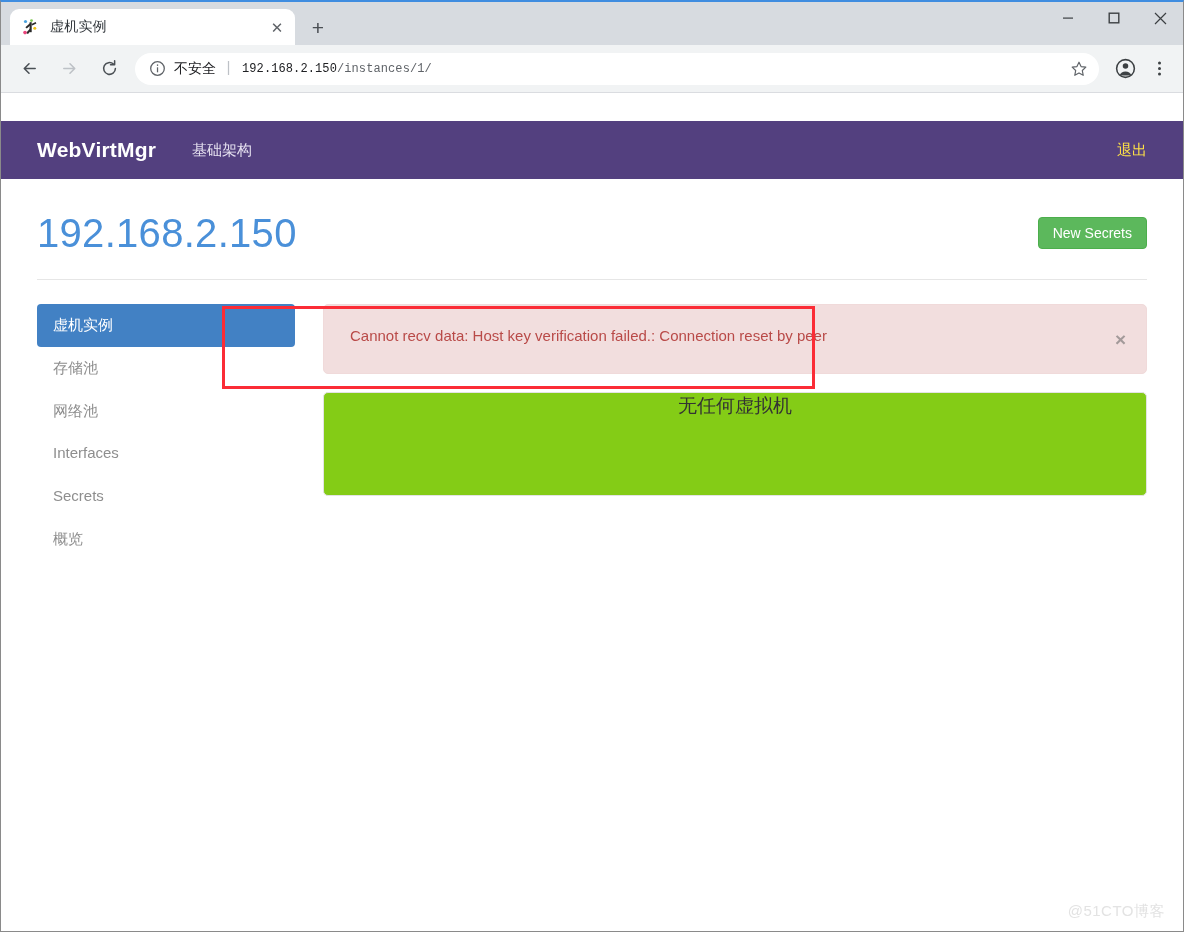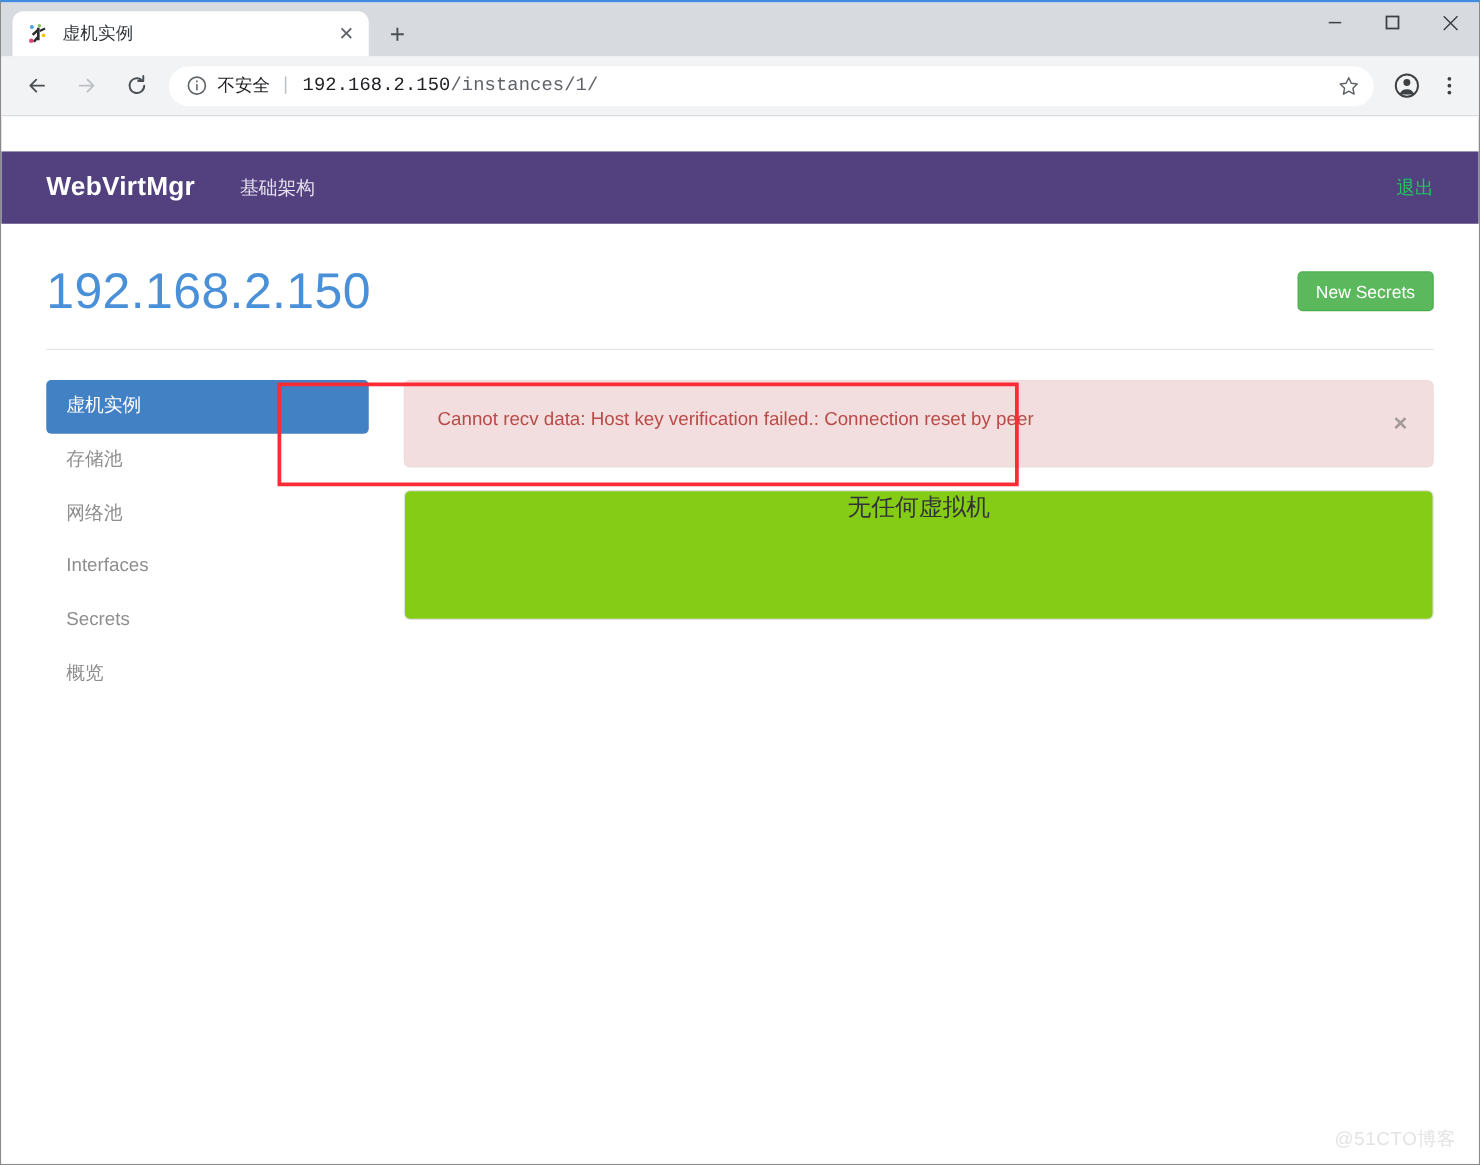--- a/index.html
+++ b/index.html
@@ -139,21 +139,21 @@
     color: #202124;
     white-space: nowrap;
     margin-right: 8px;
   }
   .url-sep {
     color: #bdc1c6;
     margin-right: 9px;
     font-size: 15px;
   }
   .url-text {
-    font-size: 15px;
+    font-size: 12px;
     color: #202124;
     white-space: nowrap;
     letter-spacing: .1px;
   }
   .url-text .path { color: #5f6368; }
   .omni-right { margin-left: auto; display: flex; align-items: center; }
   .star-btn {
     width: 28px; height: 28px;
     display: flex; align-items: center; justify-content: center;
     border-radius: 50%;
@@ -189,21 +189,21 @@
     font-size: 21px;
     font-weight: bold;
     letter-spacing: .2px;
     margin-right: 36px;
   }
   .nav-link {
     color: #e6e1f0;
     font-size: 15px;
   }
   .nav-right { margin-left: auto; }
-  .nav-right .nav-link { color: #22c55e; text-align: center; }
+  .nav-right .nav-link { color: #fde047; text-align: center; }
 
   .page {
     padding: 0 36px;
   }
 
   .page-head {
     display: flex;
     align-items: center;
     padding-top: 32px;
   }

